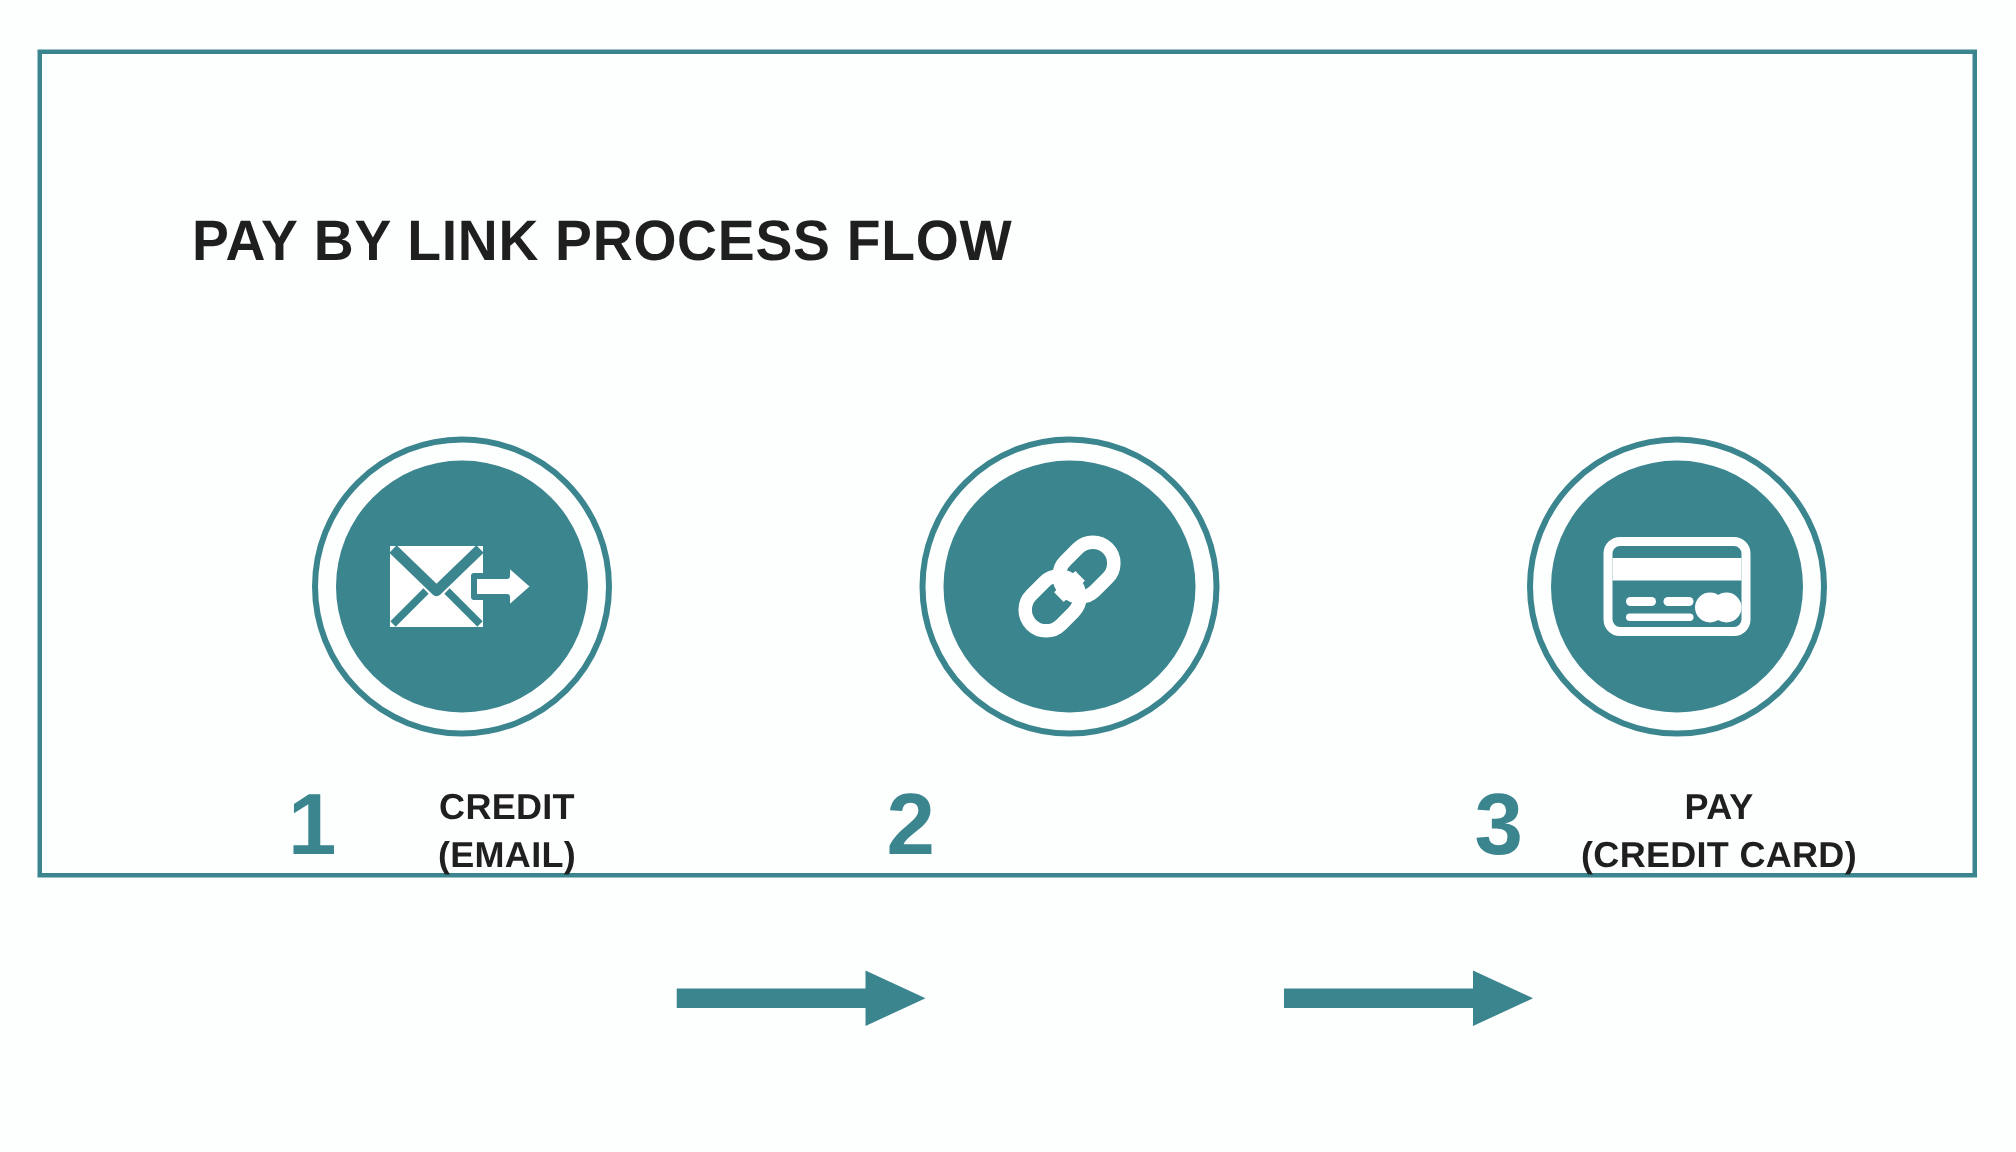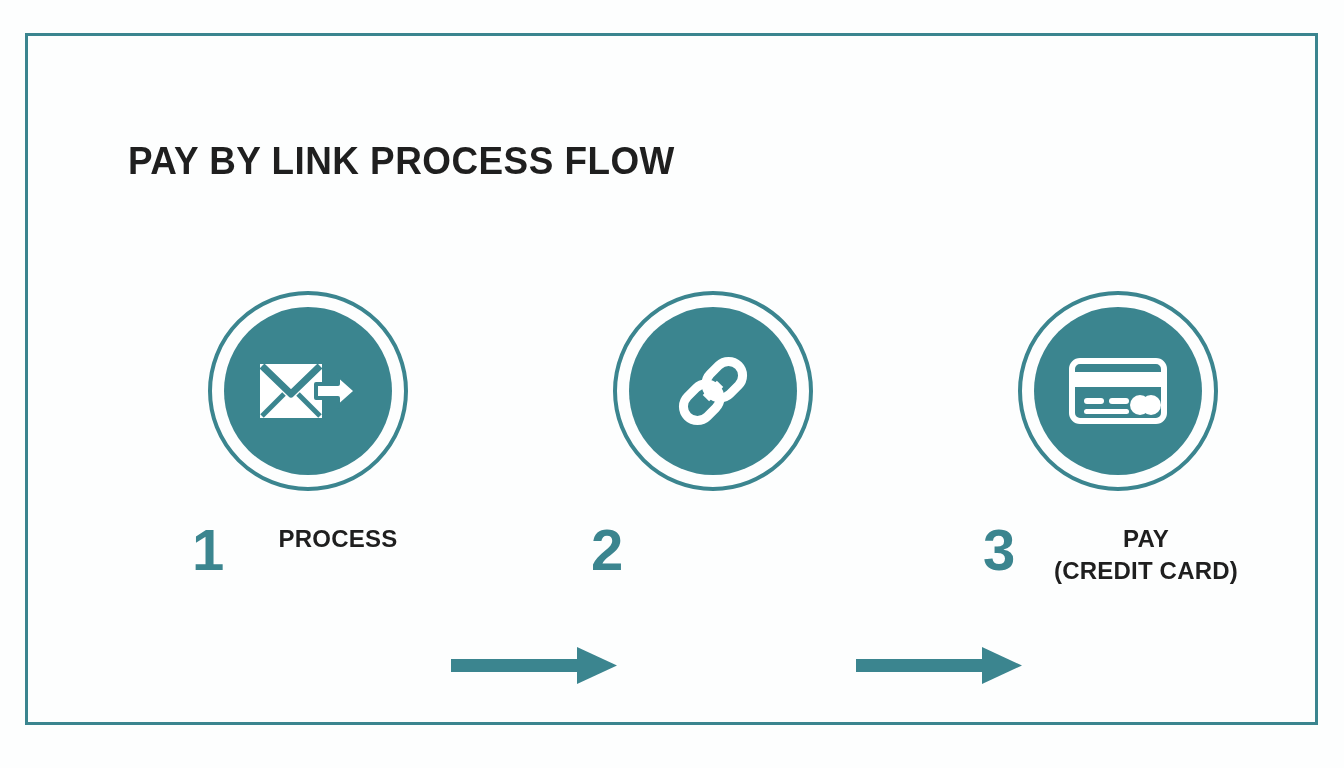--- a/index.html
+++ b/index.html
@@ -17,21 +17,21 @@
     position: relative;
     width: 1344px;
     height: 768px;
     background: #fdfefe;
   }
   .frame {
     position: absolute;
     left: 25px;
     top: 33px;
     width: 1293px;
-    height: 692px;
+    height: 552px;
     border: 3px solid #3b858f;
     background: #fdfefe;
     box-sizing: border-box;
   }
   .title {
     position: absolute;
     left: 100px;
     top: 104px;
     font-size: 38px;
     font-weight: bold;
@@ -151,21 +151,22 @@
                 <path d="M8 62 L30 40" fill="none" stroke="#3b858f" stroke-width="5"></path>
                 <path d="M66 62 L44 40" fill="none" stroke="#3b858f" stroke-width="5"></path>
                 <path d="M62 30 h22 v-9 l18 16 -18 16 v-9 h-22 z" fill="#ffffff" stroke="#3b858f" stroke-width="4" stroke-linejoin="round"></path>
               </svg>
             </span>
           </div>
         </div>
         <div class="caption">
           <div class="num">1</div>
           <div class="labels">
-            <div class="l1">PROCESS</div>
+            <div class="l1">CREDIT</div>
+            <div class="l2">(EMAIL)</div>
           </div>
         </div>
       </div>
 
       <div class="step step-2">
         <div class="circle-wrap">
           <div class="ring"></div>
           <div class="disc">
             <span>
               <svg width="92" height="92" viewBox="0 0 92 92">

